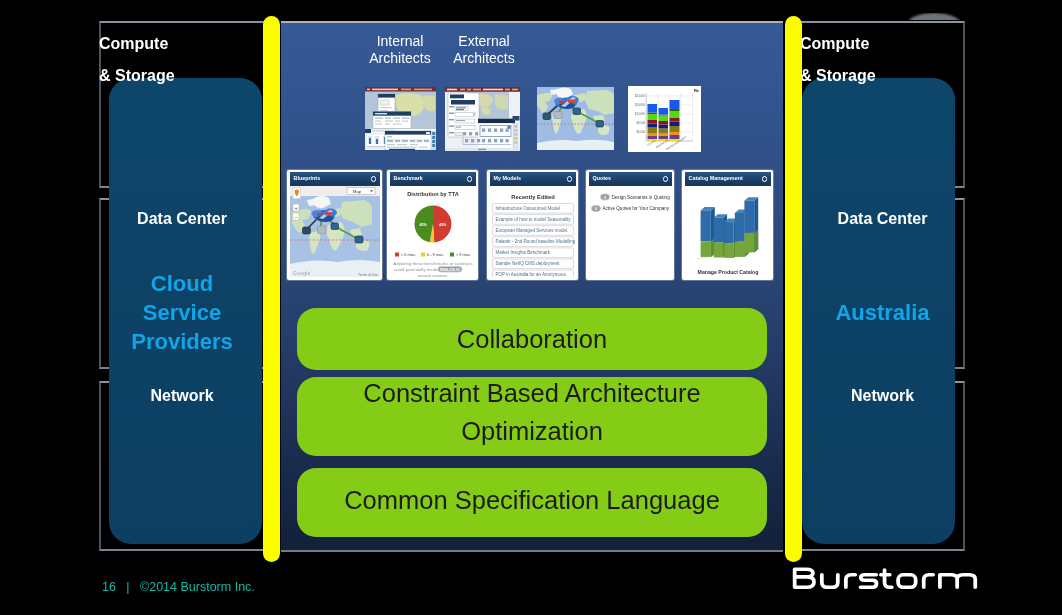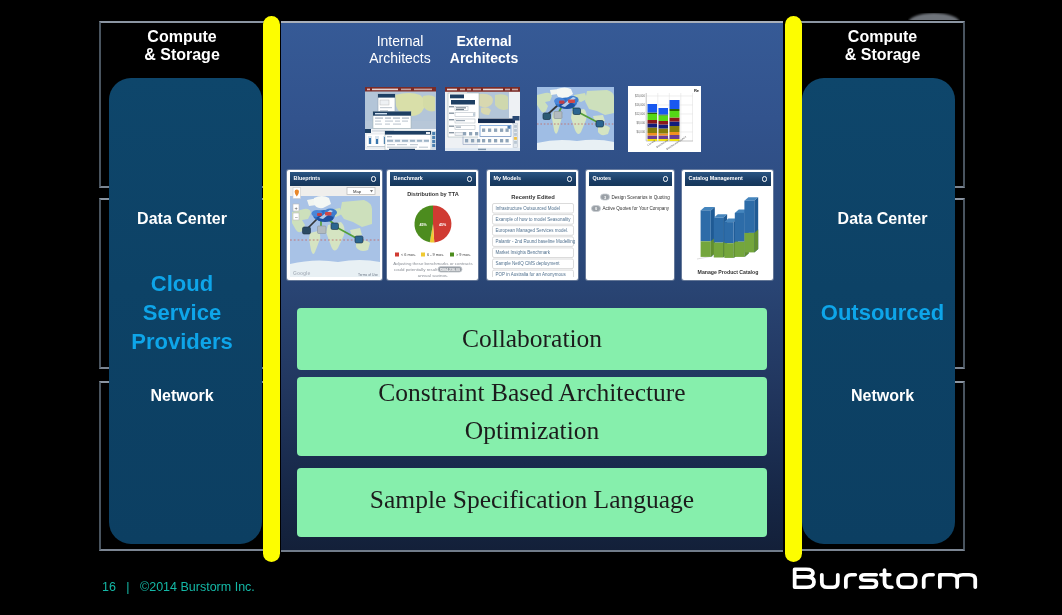--- a/index.html
+++ b/index.html
@@ -2,30 +2,30 @@
 <html><head>
 <meta charset="utf-8">
 <style>
 * { margin:0; padding:0; box-sizing:border-box; }
 html,body { background:#000; }
 body { width:1062px; height:615px; overflow:hidden; font-family:"Liberation Sans", sans-serif; }
 .slide { position:relative; width:1062px; height:615px; background:#000; overflow:hidden; }
 .abs { position:absolute; }
 .obox { position:absolute; border:2px solid #49545f; border-top-color:#8b95a2; border-bottom-color:#7b8592; }
 .drect { position:absolute; width:153px; background:linear-gradient(180deg,#0e466b 0%,#0d4266 45%,#0c3f62 100%); border-radius:22px; }
-.colhead { position:absolute; color:#fff; font-weight:bold; font-size:16px; line-height:18px; text-align:center; }
+.colhead { position:absolute; color:#fff; font-weight:bold; font-size:16px; line-height:32px; }
 .collbl { position:absolute; color:#fff; font-weight:bold; font-size:16px; text-align:center; }
 .bigbl { position:absolute; color:#0ea5e9; font-weight:bold; font-size:22px; line-height:29px; text-align:center; }
 .ybar { position:absolute; top:16px; width:17px; height:546px; background:#fdfd00; border-radius:8.5px; z-index:30; }
 .panel { position:absolute; left:281px; top:21px; width:502px; height:531px;
   background:linear-gradient(180deg,#365a96 0%,#32538d 18%,#2b4879 45%,#21365e 70%,#172848 88%,#132039 100%);
   border-top:2px solid #a9b0b9; border-bottom:2px solid #717c8a; z-index:5; }
 .toplbl { position:absolute; color:#fff; font-size:14px; line-height:16.5px; text-align:center; width:90px; z-index:8; }
-.green { position:absolute; left:297px; width:470px; background:#86efac; border-radius:4px; color:#1c1c1c;
-  display:flex; align-items:center; justify-content:center; text-align:center; font-size:25.5px; z-index:10;font-family:Liberation Serif, serif; }
+.green { position:absolute; left:297px; width:470px; background:#84cc16; border-radius:19px; color:#1c1c1c;
+  display:flex; align-items:center; justify-content:center; text-align:center; font-size:25.5px; z-index:10; }
 .card { position:absolute; top:169.5px; height:110.5px; background:#fff; border-radius:2px; padding:2.5px; z-index:10;
   box-shadow:0 0 0 1px rgba(160,170,185,0.5); }
 .chead { position:relative; height:13.5px; background:linear-gradient(180deg,#2b5683 0%,#1b3f68 55%,#163659 100%);
   color:#fff; font-weight:bold; font-size:5.4px; line-height:13.5px; padding-left:4px; }
 .cico { position:absolute; right:3.5px; top:4px; width:5.5px; height:5.5px; border:1px solid #fff; border-radius:50%; }
 .cbody { position:relative; background:#fff; height:91px; overflow:hidden; }
 .thumb { position:absolute; overflow:hidden; z-index:6; }
 .footer { position:absolute; left:102px; top:580px; color:#14b8a6; font-size:12.5px; z-index:40; }
 </style>
 </head>
@@ -40,31 +40,31 @@
   <div class="collbl" style="left:99px; top:210px; width:166px;">Data Center</div>
   <div class="bigbl" style="left:99px; top:268.5px; width:166px;">Cloud<br>Service<br>Providers</div>
   <div class="collbl" style="left:99px; top:387px; width:166px;">Network</div>
 
   <div class="obox" style="left:800px; top:21px;  width:165px; height:167px;"></div>
   <div class="obox" style="left:800px; top:198px; width:165px; height:171px;"></div>
   <div class="obox" style="left:800px; top:381px; width:165px; height:170px;"></div>
   <div class="drect" style="left:802px; top:78px; height:466px;"></div>
   <div class="colhead" style="left:800px; top:28px; width:165px;">Compute<br>&amp; Storage</div>
   <div class="collbl" style="left:800px; top:210px; width:165px;">Data Center</div>
-  <div class="bigbl" style="left:800px; top:297.5px; width:165px;">Outsourced</div>
+  <div class="bigbl" style="left:800px; top:297.5px; width:165px;">Australia</div>
   <div class="collbl" style="left:800px; top:387px; width:165px;">Network</div>
 
   <div class="abs" style="left:908px; top:13px; width:52px; height:7px; overflow:hidden; z-index:1;">
     <div style="width:52px; height:20px; border-radius:50%; background:#6e737a; filter:blur(1.2px);"></div>
   </div>
 
   <div class="panel"></div>
 
   <div class="toplbl" style="left:355px; top:33px;">Internal<br>Architects</div>
-  <div class="toplbl" style="left:439px; top:33px;font-weight:bold;">External<br>Architects</div>
+  <div class="toplbl" style="left:439px; top:33px;">External<br>Architects</div>
 
   <div class="thumb" style="left:365px; top:87px; width:71px; height:63px; background:#b7c7d8;">
     <svg width="71" height="63" style="position:absolute;left:0;top:0;">
       <rect x="0" y="0" width="71" height="34" fill="#b3c5d8"></rect>
       <path d="M30,8 Q45,4 55,8 Q62,13 59,21 Q55,30 45,29 Q34,28 31,19 Z" fill="#d9dfa9"></path>
       <path d="M58,9 Q66,7 70,10 L70,24 Q62,26 58,19 Z" fill="#d4dba6"></path>
       <rect x="0" y="0" width="71" height="4.5" fill="#7b2b27"></rect>
       <rect x="2" y="1.6" width="3" height="1.6" fill="#e8b8b4"></rect>
       <rect x="7" y="1.6" width="26" height="1.6" fill="#ffffff" opacity=".8"></rect>
       <rect x="36" y="1.6" width="10" height="1.6" fill="#ffffff" opacity=".55"></rect>
@@ -498,21 +498,21 @@
           <rect x="59.4" y="46.9" width="9.8" height="19.5" fill="#74a63c"></rect>
           <polygon points="69.2,46.9 73.2,43.4 73.2,62.9 69.2,66.4" fill="#618e30"></polygon>
         </g>
         <text x="43" y="88" font-size="5.2" font-weight="bold" fill="#333" text-anchor="middle" font-family="Liberation Sans">Manage Product Catalog</text>
       </svg>
     </div>
   </div>
 
   <div class="green" style="top:308px; height:62px;">Collaboration</div>
   <div class="green" style="top:377px; height:79px; line-height:38px; padding-bottom:10px;">Constraint Based Architecture<br>Optimization</div>
-  <div class="green" style="top:468px; height:69px; padding-bottom:5px;">Sample Specification Language</div>
+  <div class="green" style="top:468px; height:69px; padding-bottom:5px;">Common Specification Language</div>
 
   <div class="ybar" style="left:263px;"></div>
   <div class="ybar" style="left:784.5px;"></div>
 
   <div class="footer">16&nbsp;&nbsp;&nbsp;|&nbsp;&nbsp;&nbsp;©2014 Burstorm Inc.</div>
 
   <svg class="abs" style="left:791px; top:566px; z-index:40;" width="196" height="26" viewBox="0 0 196 26">
     <g fill="none" stroke="#fff" stroke-width="3.6" stroke-linecap="round" stroke-linejoin="round" transform="scale(1.045,1)">
       <path d="M3.5,3.2 V21.3 M3.5,3.2 H14.5 Q21,3.2 21,7 Q21,10.9 14.5,10.9 H3.5 M14.5,10.9 H15 Q22,10.9 22,16 Q22,21.3 15,21.3 H3.5"></path>
       <path d="M29.5,8.8 V16.3 Q29.5,21.3 34.5,21.3 H40 Q44.8,21.3 44.8,16.3 V8.8"></path>

